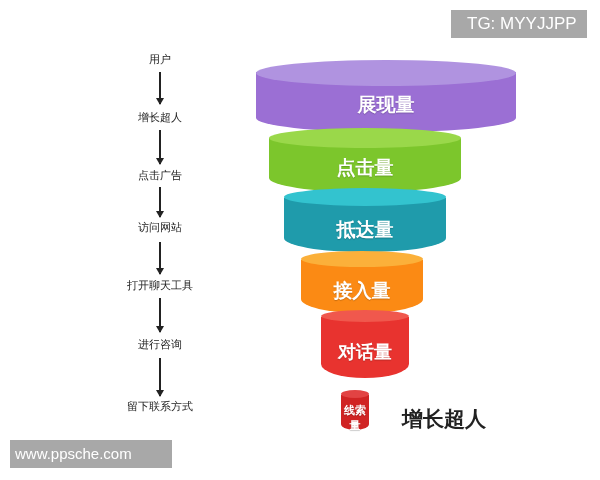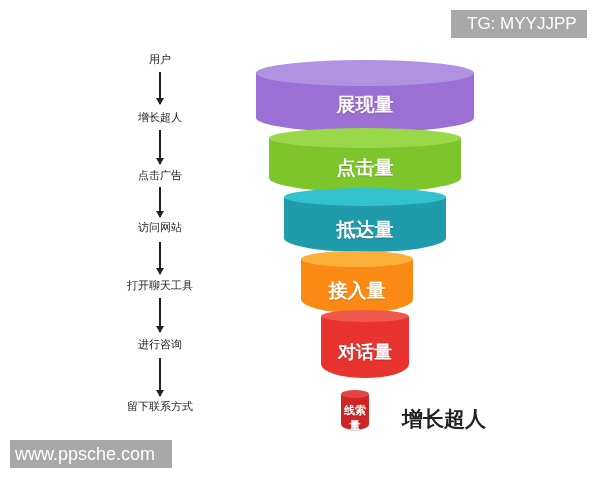--- a/index.html
+++ b/index.html
@@ -32,39 +32,39 @@
   <div class="arrow" style="top:194px;height:32px;"></div>
   <div class="step" style="top:230px;">打开聊天工具</div>
   <div class="arrow" style="top:250px;height:34px;"></div>
   <div class="step" style="top:289px;">进行咨询</div>
   <div class="arrow" style="top:310px;height:38px;"></div>
   <div class="step" style="top:351px;">留下联系方式</div>
 </div>
 
 <div>
 
-  <div class="layer" style="left:256px;top:60px;width:218px;height:72px;">
+  <div class="layer" style="left:256px;top:60px;width:218px;height:72px;padding-left:42px;">
     <div class="body" style="top:12px;height:60px;background:#9b6fd4;"></div>
     <div class="top" style="height:26px;background:#b093e0;"></div>
     <div class="label" style="top:32px;font-size:19px;">展现量</div>
   </div>
 
   <div class="layer" style="left:269px;top:128px;width:192px;height:64px;">
     <div class="body" style="top:10px;height:54px;background:#7cc62c;"></div>
     <div class="top" style="height:20px;background:#9ad84a;"></div>
     <div class="label" style="top:27px;font-size:19px;">点击量</div>
   </div>
 
   <div class="layer" style="left:284px;top:188px;width:162px;height:64px;">
     <div class="body" style="top:10px;height:54px;background:#1f9bab;"></div>
     <div class="top" style="height:18px;background:#33c3cf;"></div>
     <div class="label" style="top:29px;font-size:19px;">抵达量</div>
   </div>
 
-  <div class="layer" style="left:301px;top:251px;width:112px;height:62px;">
+  <div class="layer" style="left:301px;top:251px;width:122px;height:62px;">
     <div class="body" style="top:9px;height:53px;background:#fb8a14;"></div>
     <div class="top" style="height:16px;background:#fbb03a;"></div>
     <div class="label" style="top:27px;font-size:19px;">接入量</div>
   </div>
 
   <div class="layer" style="left:321px;top:310px;width:88px;height:68px;">
     <div class="body" style="top:7px;height:61px;background:#e8332f;"></div>
     <div class="top" style="height:12px;background:#f0584d;"></div>
     <div class="label" style="top:30px;font-size:18px;">对话量</div>
   </div>
@@ -72,13 +72,13 @@
   <div class="layer" style="left:341px;top:390px;width:28px;height:40px;">
     <div class="body" style="top:5px;height:35px;background:#d02424;border-radius:0 0 50% 50% / 0 0 6px 6px;"></div>
     <div class="top" style="height:8px;background:#e24343;"></div>
     <div class="label" style="top:13px;font-size:11px;">线索量</div>
   </div>
 </div>
 
 <div class="brand">增长超人</div>
 
 <div class="badge" style="left:451px;top:10px;width:136px;height:28px;line-height:28px;font-size:17px;padding-left:16px;box-sizing:border-box;">TG: MYYJJPP</div>
-<div class="badge" style="left:10px;top:440px;width:162px;height:28px;line-height:28px;font-size:18px;padding-left:5px;box-sizing:border-box;">www.ppsche.com</div>
+<div class="badge" style="left:10px;top:440px;width:162px;height:28px;line-height:28px;font-size:15px;padding-left:5px;box-sizing:border-box;">www.ppsche.com</div>
 
 </body></html>

